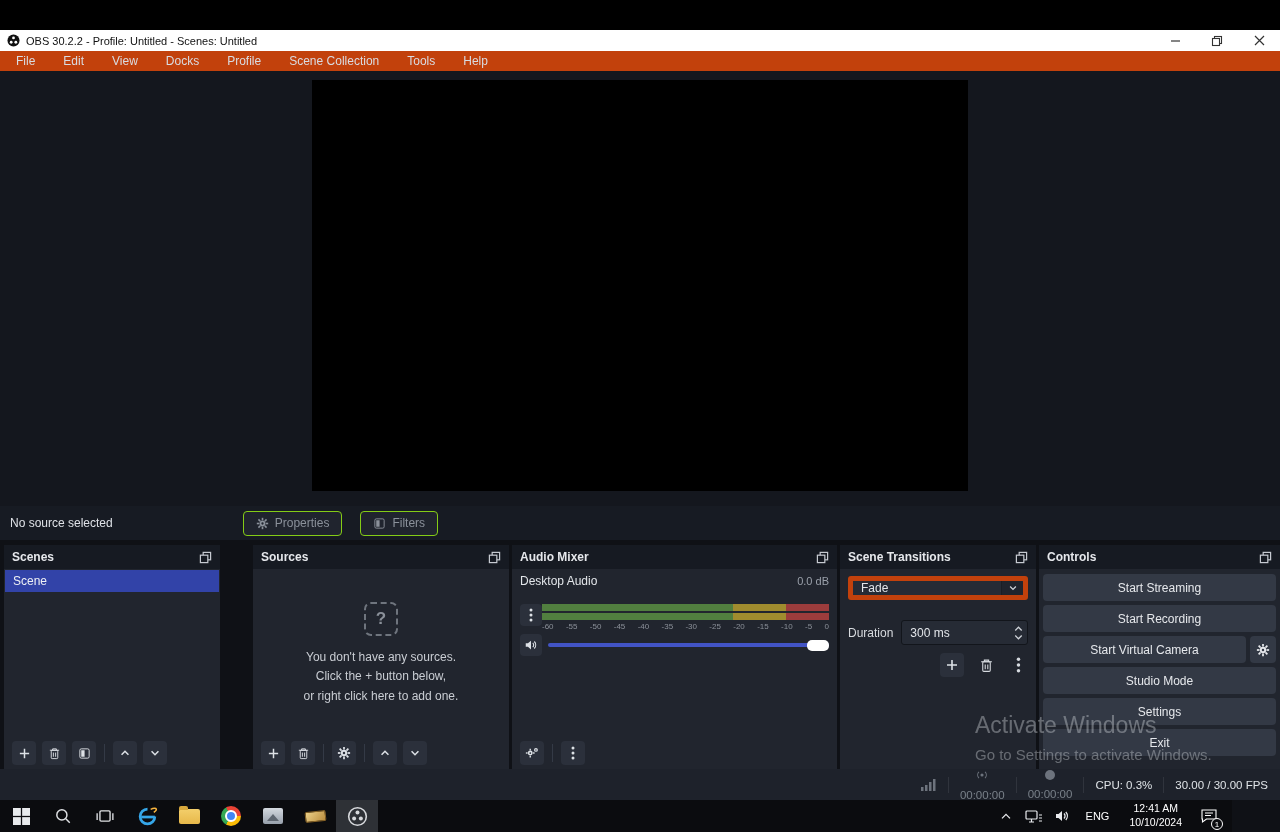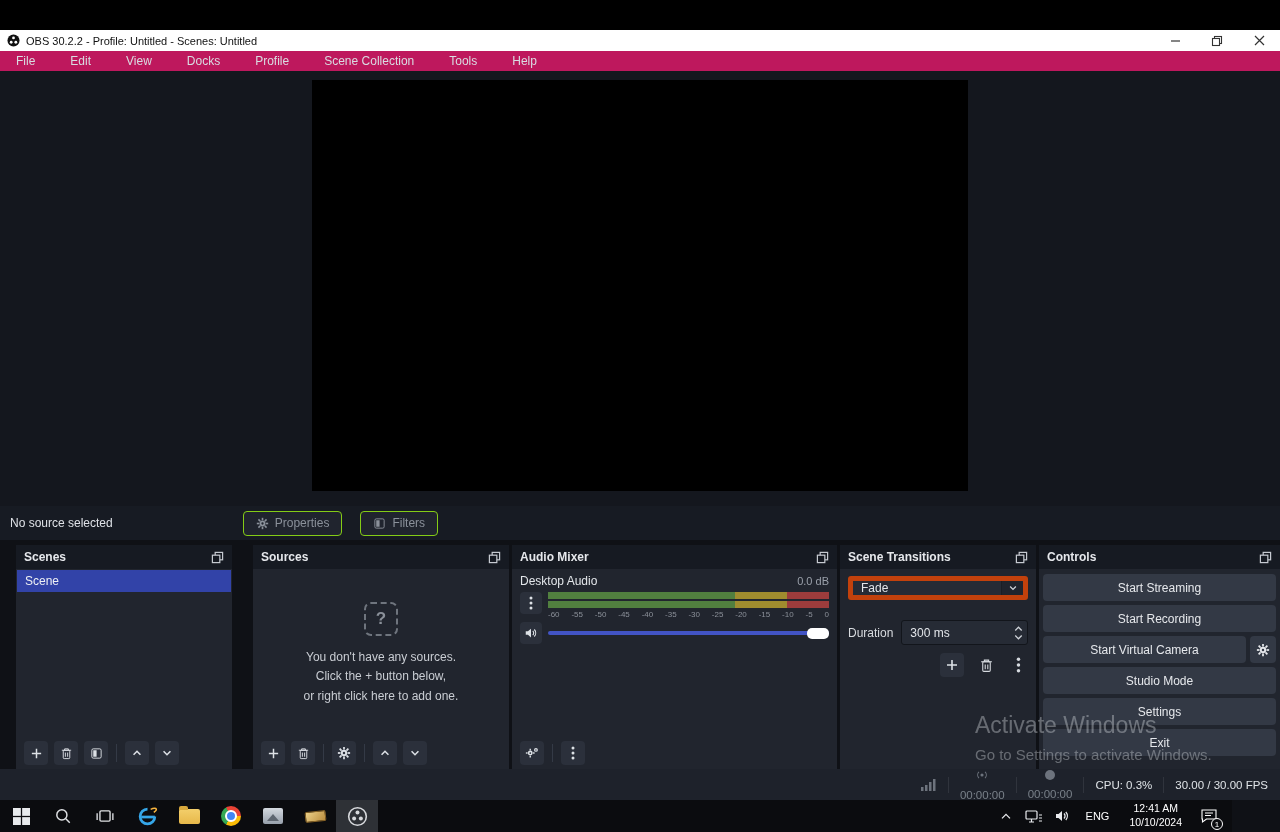--- a/index.html
+++ b/index.html
@@ -11,21 +11,21 @@
   .top-strip { left:0; top:0; width:1280px; height:30px; background:#000; }
 
   
   .titlebar { left:0; top:30px; width:1280px; height:21px; background:#ffffff; display:flex; align-items:center; }
   .titlebar .logo { margin-left:7px; width:13px; height:13px; }
   .titlebar .title-text { margin-left:6px; font-size:11px; color:#111; }
   .win-controls { margin-left:auto; display:flex; height:100%; }
   .win-btn { width:42px; height:100%; display:flex; align-items:center; justify-content:center; color:#333; }
 
   
-  .menubar { left:0; top:51px; width:1280px; height:20px; background:#be185d; display:flex; align-items:center; padding-left:2px;gap:7px; }
+  .menubar { left:0; top:51px; width:1280px; height:20px; background:#c2410c; display:flex; align-items:center; padding-left:2px; }
   .menu-item { padding:0 14px; font-size:12px; color:#d9dce2; line-height:20px; }
 
   
   .preview { left:0; top:71px; width:1280px; height:435px; background:#14171e; }
   .canvas { position:absolute; left:312px; top:9px; width:656px; height:411px; background:#000; }
 
   
   .source-row { left:0; top:506px; width:1280px; height:34px; background:#171b23; display:flex; align-items:center; }
   .source-status { margin-left:10px; font-size:12px; color:#dfe2e7; }
   .src-btn { height:25px; display:flex; align-items:center; gap:6px; padding:0 12px; margin-left:18px;
@@ -49,21 +49,21 @@
   
   .sources-empty { position:absolute; inset:0; display:flex; flex-direction:column; align-items:center; justify-content:center; gap:4px; }
   .q-icon { width:34px; height:34px; border:2px dashed #6f757e; border-radius:7px; color:#8a9099; font-size:17px; font-weight:bold; display:flex; align-items:center; justify-content:center; margin-bottom:10px; }
   .sources-empty .line { font-size:12px; color:#c9cdd3; line-height:1.3; }
 
   
   .mixer-inner { padding:5px 8px 0 8px; }
   .mix-row1 { display:flex; align-items:baseline; }
   .mix-name { font-size:12px; color:#e3e6ea; }
   .mix-db { margin-left:auto; font-size:11px; color:#9aa0aa; }
-  .mix-row2 { display:flex; margin-top:4px; gap:6px; }
+  .mix-row2 { display:flex; margin-top:16px; gap:0; }
   .mix-col-btns { display:flex; flex-direction:column; gap:4px; }
   .mix-btn { width:22px; height:22px; background:#2b303b; border-radius:4px; display:flex; align-items:center; justify-content:center; color:#dde1e6; }
   .meters { flex:1 1 auto; }
   .meter-bar { height:7px; margin-bottom:2px;
     background:linear-gradient(to right,#517f3f 0 66.5%,#a08c2e 66.5% 85%,#9c3c3c 85% 100%); }
   .meter-scale { display:flex; justify-content:space-between; font-size:8px; color:#8b9099; margin-top:1px; }
   .mix-row3 { display:flex; align-items:center; gap:6px; margin-top:3px; }
   .slider-wrap { flex:1 1 auto; position:relative; height:12px; }
   .slider-track { position:absolute; left:0; right:0; top:4px; height:4px; border-radius:2px; background:#4254c5; }
   .slider-handle { position:absolute; right:0; top:1px; width:22px; height:11px; border-radius:5px; background:#fff; }
@@ -200,21 +200,21 @@
             <rect x="2" y="2" width="10" height="10" rx="1.5" stroke="#8b919b"></rect>
             <rect x="3.5" y="3.5" width="3.6" height="7" fill="#8b919b"></rect>
           </svg>
       </span>
       <span>Filters</span>
     </div>
   </div>
 
   <div class="abs docks">
 
-    <div class="panel" style="left:16px; width:216px;">
+    <div class="panel" style="left:4px; width:216px;">
       <div class="panel-header">
         <span class="panel-title">Scenes</span>
         <span class="popout">
           <svg viewBox="0 0 14 14" fill="none" stroke="currentColor" stroke-width="1.3">
               <rect x="4.5" y="1.5" width="8" height="8"></rect>
               <rect x="1.5" y="4.5" width="8" height="8" fill="#161a22"></rect>
             </svg>
         </span>
       </div>
       <div class="panel-body">

